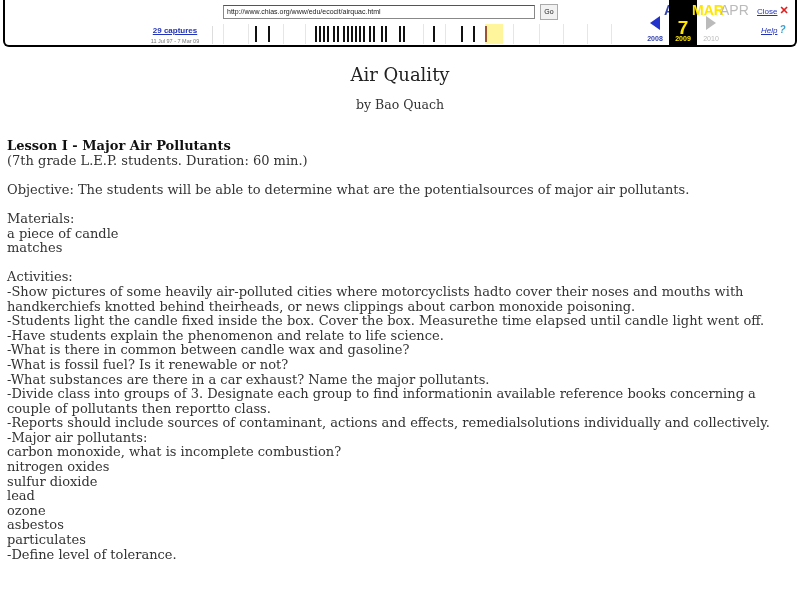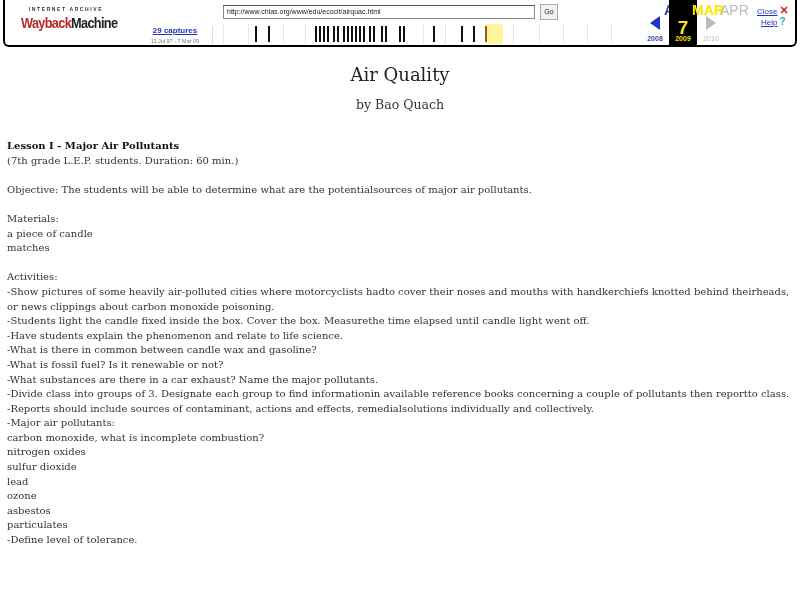--- a/index.html
+++ b/index.html
@@ -57,50 +57,46 @@
     position: absolute; left: 9px; top: 16px; width: 0; height: 0;
     border-top: 7px solid transparent; border-bottom: 7px solid transparent; border-right: 10px solid #2233cc;
   }
   .arrow-right {
     position: absolute; left: 9px; top: 16px; width: 0; height: 0;
     border-top: 7px solid transparent; border-bottom: 7px solid transparent; border-left: 10px solid #bbb;
   }
   .wb-close { position: absolute; left: 752px; top: 4px; font-size: 8px; }
   .wb-close a { color: #2233bb; text-decoration: underline; }
   .wb-close .x { color: #e02020; font-weight: bold; font-size: 11px; margin-left: 2px; }
-  .wb-help { position: absolute; left: 756px; top: 16px; font-size: 8px; }
+  .wb-help { position: absolute; left: 756px; top: 24px; font-size: 8px; font-style: italic; }
   .wb-help a { color: #2233bb; text-decoration: underline; }
   .wb-help .q { color: #3aa0d0; font-weight: bold; font-size: 10px; margin-left: 2px; }
 
   
   .page-title {
     position: absolute; left: 0; top: 64px; width: 800px; text-align: center;
     font-size: 18px; color: #222;
   }
   .page-author {
     position: absolute; left: 0; top: 97px; width: 800px; text-align: center;
     font-size: 12.5px; color: #333;
   }
   .content {
     position: absolute; left: 7px; top: 139px; width: 790px;
-    font-size: 10px; line-height: 14.6px; color: #333;
+    font-size: 13px; line-height: 14.6px; color: #333;
   }
   .content .lesson-heading { font-weight: bold; color: #111; }
   .content .gap { height: 14.6px; }
   .content .line { white-space: nowrap; }
   .content .wrap { white-space: normal; }
 </style>
 </head>
 <body>
 
 <div class="wb-bar">
-  <div class="wb-logo">
-    <span class="ia-text">INTERNET ARCHIVE</span>
-    <span class="wm-text"><span class="wm-way">Wayback</span><span class="wm-back">Machine</span></span>
-  </div>
 
   <div class="wb-captures">
     <a>29 captures</a>
     <span class="range">11 Jul 97 - 7 Mar 09</span>
   </div>
   <div class="wb-divider"></div>
 
   <div class="wb-url">http://www.chias.org/www/edu/ecocit/airquac.html</div>
   <div class="wb-go">Go</div>
 

